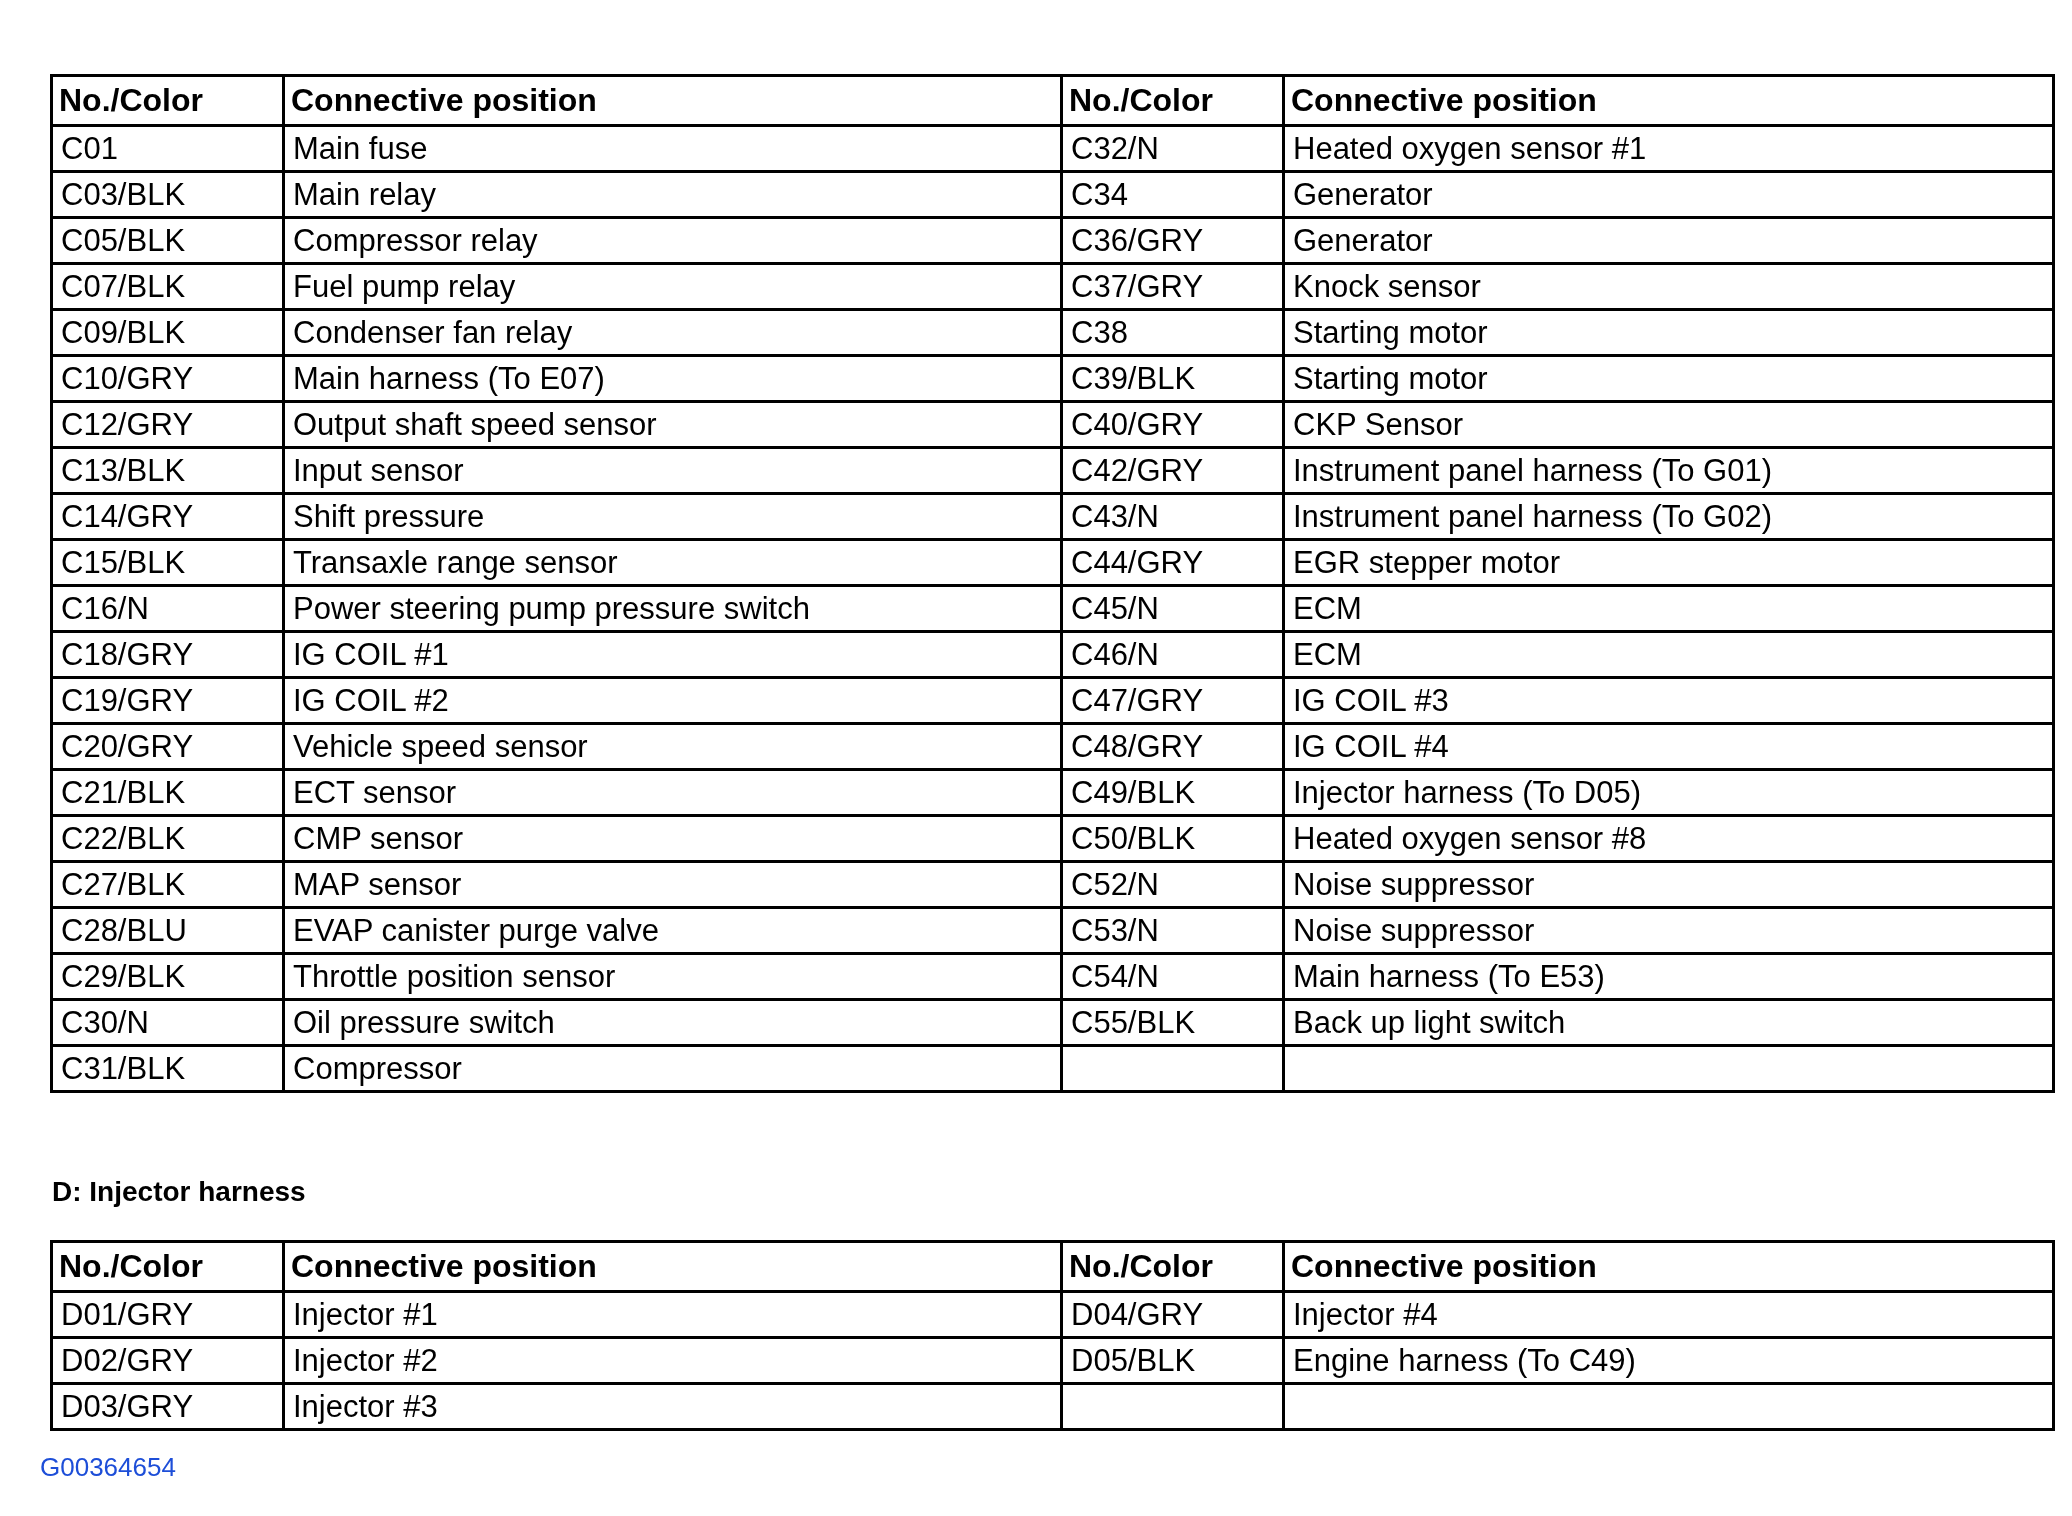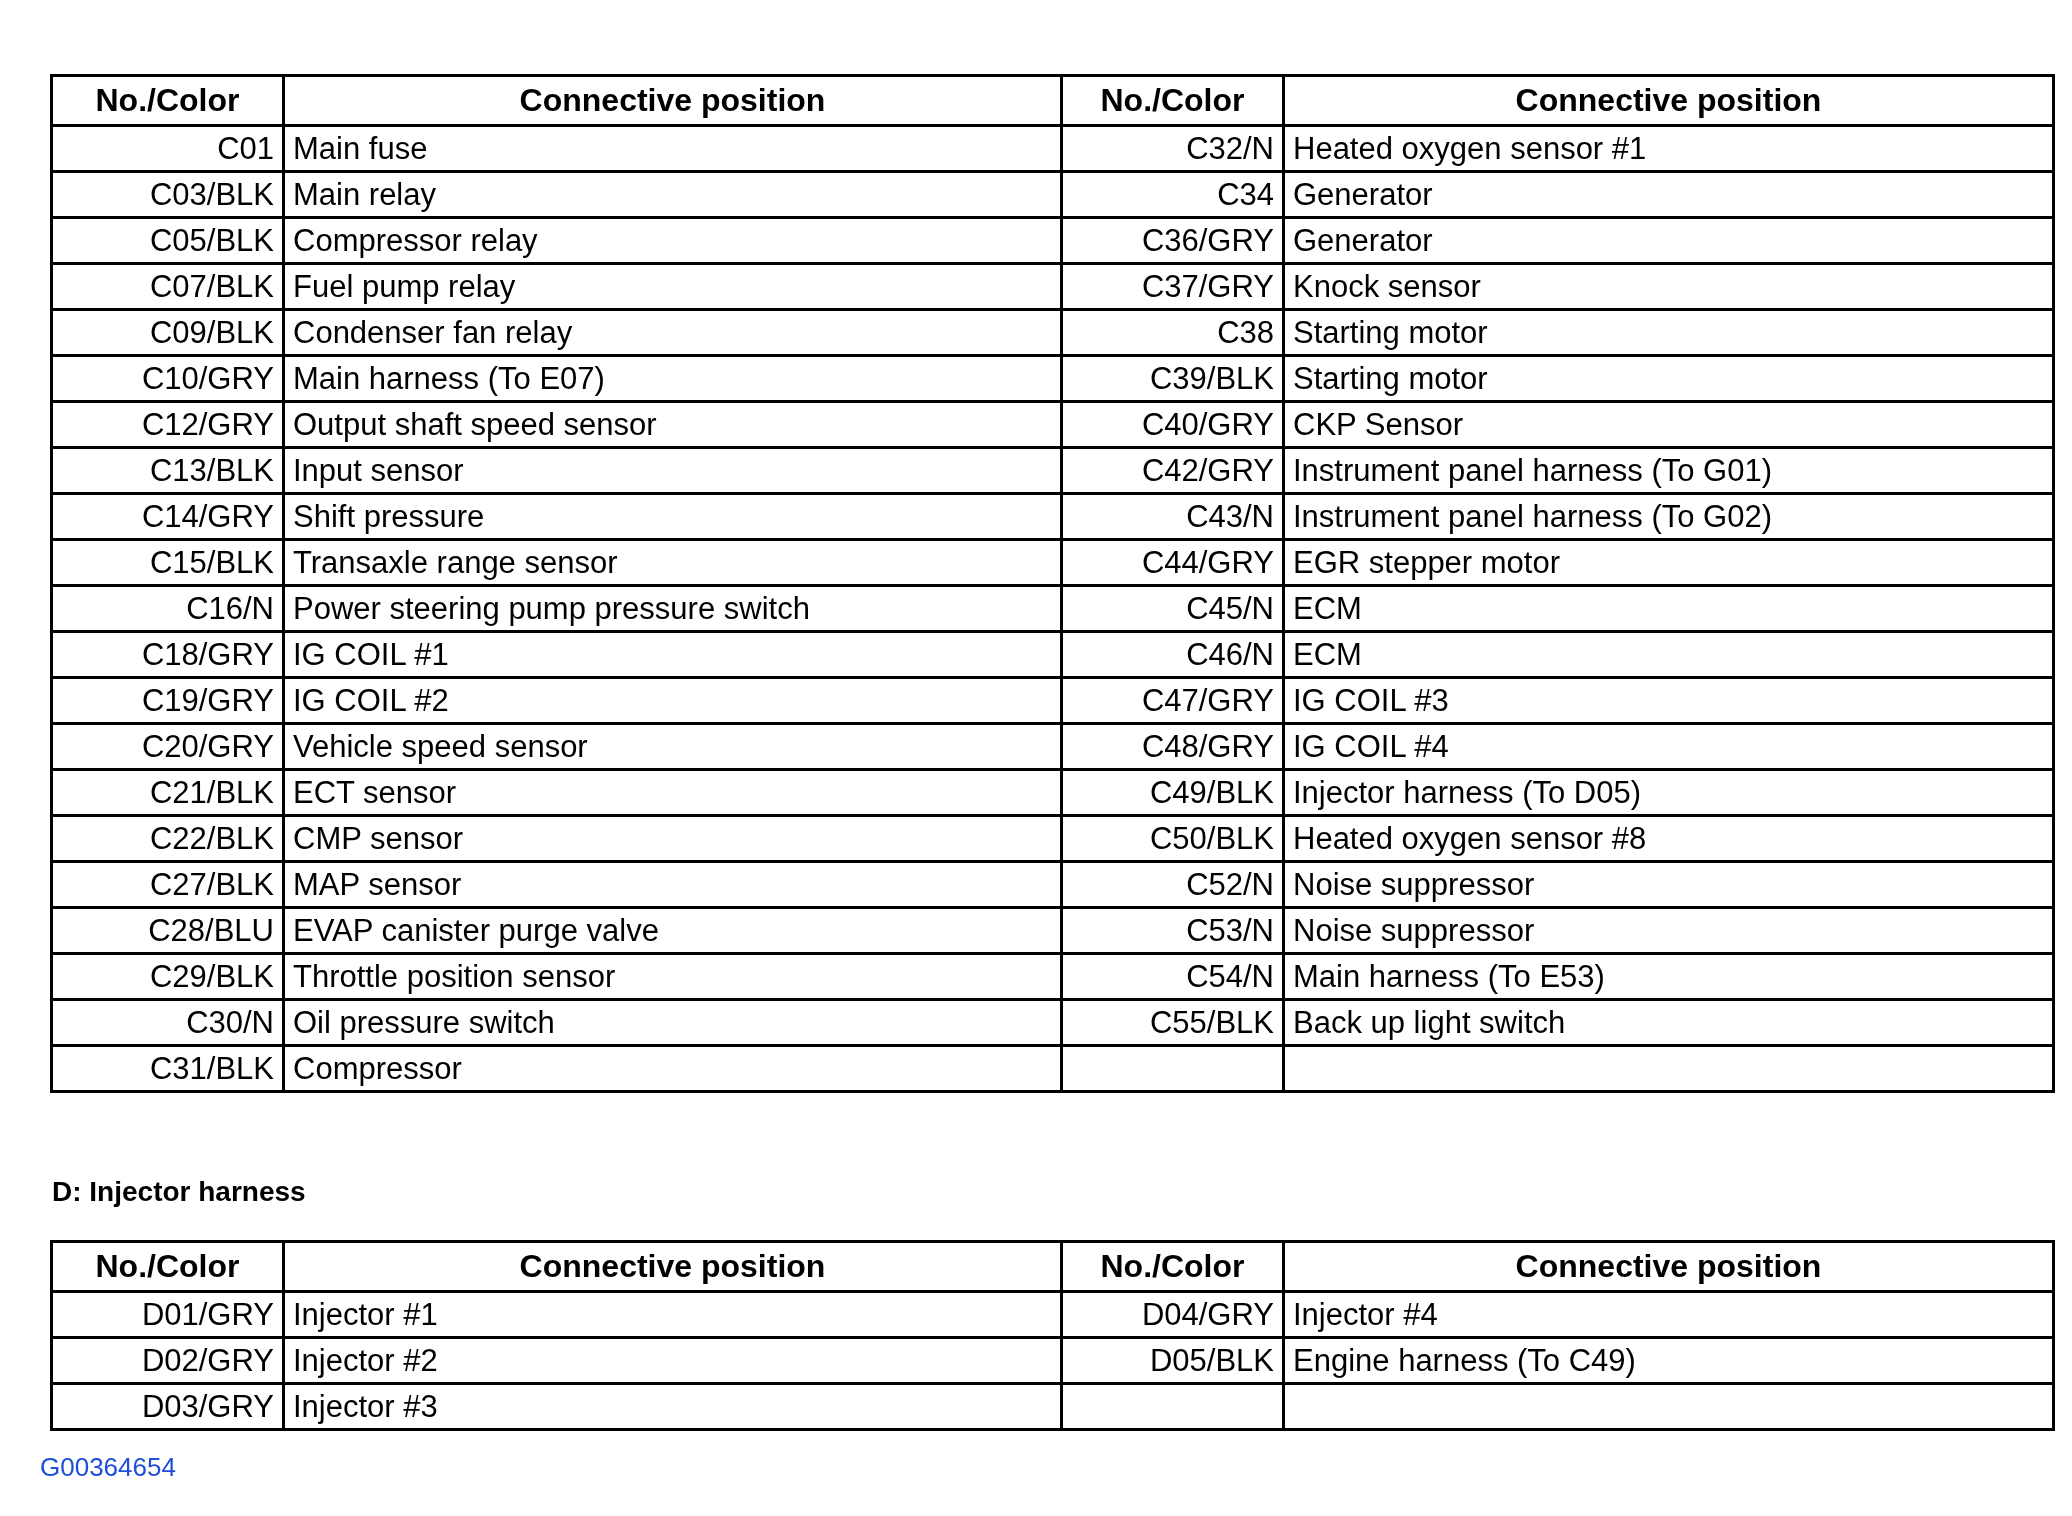--- a/index.html
+++ b/index.html
@@ -26,30 +26,30 @@
 
   table.conn-table th,
   table.conn-table td {
     border: 3px solid #000000;
     overflow: hidden;
     white-space: nowrap;
   }
   table.conn-table th {
     font-size: 32px;
     font-weight: bold;
-    text-align: center;
+    text-align: left;
     height: 50px;
     padding: 2px 6px;
   }
   table.conn-table td {
     font-size: 31px;
     height: 46px;
     padding: 2px 8px;
   }
-  td.no-col  { text-align: right; }
+  td.no-col  { text-align: left; }
   td.pos-col { text-align: left; padding-left: 12px; }
 
   .section-heading {
     position: absolute;
     left: 52px;
     top: 1176px;
     font-size: 28px;
     font-weight: bold;
   }
   .figure-id {

